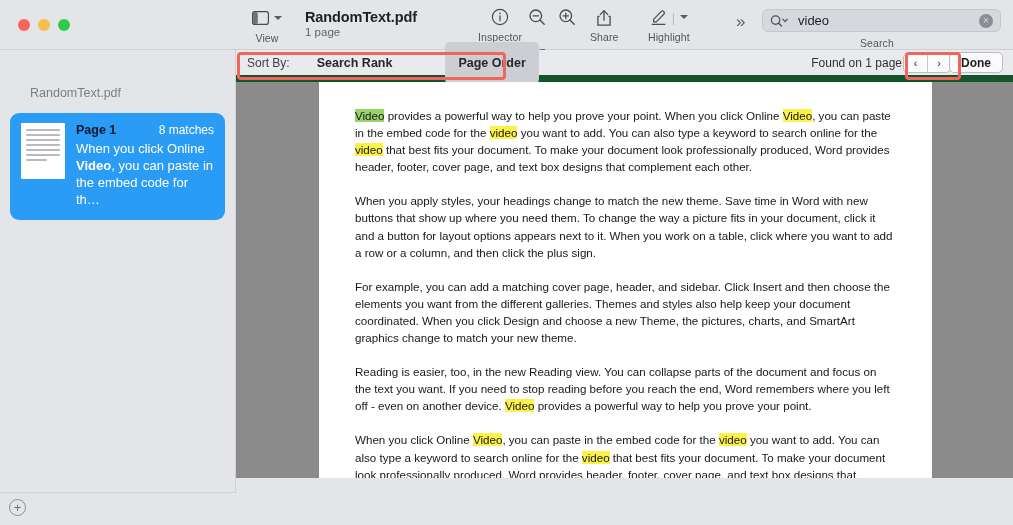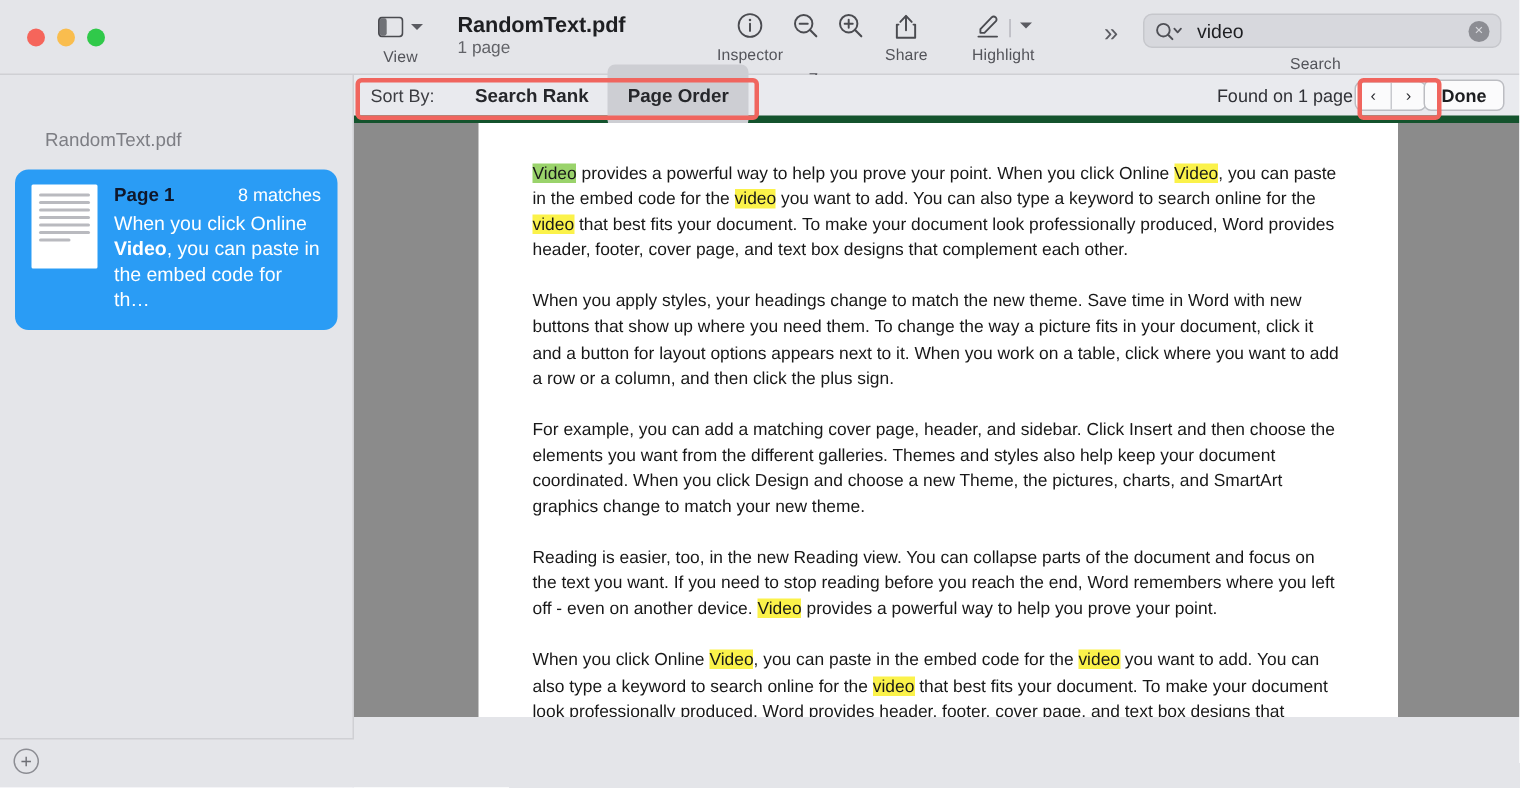--- a/index.html
+++ b/index.html
@@ -75,30 +75,30 @@
     color: #d9dade; font-size: 10px; line-height: 14px; text-align: center;
     font-family: "Liberation Sans", sans-serif;
   }
   .search-label { position: absolute; left: 860px; top: 34px; font-size: 10.5px; color: #53545a; }
 
   
   .searchbar {
     position: absolute; left: 236px; top: 50px;
     width: 777px; height: 32px;
     background: #e9eaee;
-    border-bottom: 5px solid #14532d;
+    border-bottom: 7px solid #14532d;
     display: flex; align-items: center;
   }
   .sortby-label { margin-left: 11px; font-size: 12px; color: #3c3d42; font-weight: normal; }
   .seg-group { display: flex; margin-left: 14px; gap: 0; }
   .seg {
     font-size: 12.5px; font-weight: bold; color: #26272b;
     padding: 14px 13px; border-radius: 5px; white-space: nowrap;
   }
-  .seg.active { background: #cdced3; }
+  .seg.active { background: #cdced3; margin-left: 40px; }
 
   .found-text { position: absolute; right: 111px; font-size: 12px; color: #303136; }
   .navpair {
     position: absolute; right: 62px;
     display: flex; background: #fbfbfc; border: 1px solid #bcbdc2;
     border-radius: 5px; overflow: hidden; height: 20px;
   }
   .navbtn {
     width: 23px; display: flex; align-items: center; justify-content: center;
     font-size: 11px; color: #2a2b30;

